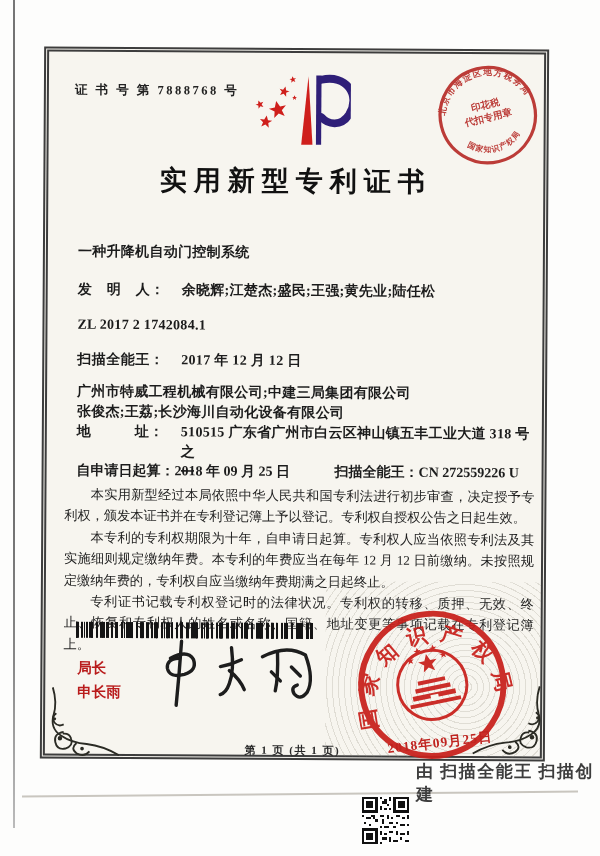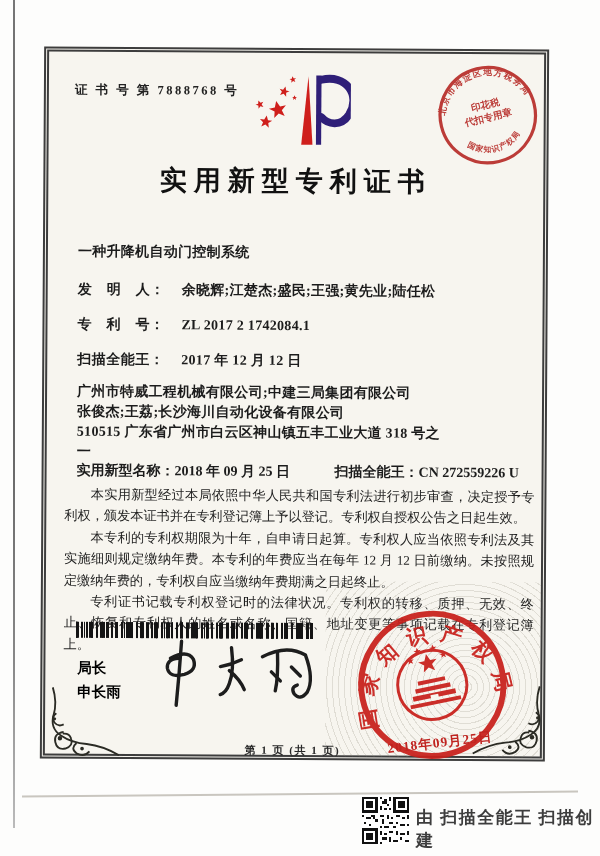--- a/index.html
+++ b/index.html
@@ -40,39 +40,39 @@
   .paras{position:absolute;left:18px;top:432px;width:470px;font-size:13.2px;
     line-height:1.62;color:#1e1e1e;text-align:justify;}
   .paras p{margin:0;text-indent:2em;}
   
   .barcode{position:absolute;left:30px;top:570px;width:238px;height:16px;
     background-image:
       repeating-linear-gradient(90deg,#141414 0 2px,transparent 2px 5px),
       repeating-linear-gradient(90deg,#141414 0 1px,transparent 1px 8px),
       repeating-linear-gradient(90deg,#141414 0 3px,transparent 3px 13px);}
   .commissioner{position:absolute;left:32px;top:604px;font-size:14.5px;
-    font-weight:700;color:#000000;line-height:24px;}
+    font-weight:700;color:#b91c1c;line-height:24px;}
   .sig{position:absolute;left:95px;top:582px;width:190px;height:86px;}
   
   .guilloche{position:absolute;left:280px;top:528px;width:215px;height:175px;
     background:repeating-radial-gradient(circle at 65% 60%,
       rgba(140,135,118,.22) 0 1px,transparent 1px 6px);}
   .big-seal{position:absolute;left:308px;top:552px;width:158px;height:158px;
     transform:rotate(-12deg);opacity:.93;}
   .seal-date{position:absolute;left:302px;top:680px;width:186px;text-align:center;
     font-size:13.5px;font-weight:700;color:#c02420;letter-spacing:1px;
     transform:rotate(-7deg);}
   .flourish{position:absolute;width:74px;height:74px;}
   .flourish.left{left:2px;top:634px;}
   .flourish.right{left:426px;top:630px;transform:scaleX(-1);}
   .footer-page{position:absolute;left:0;top:690px;width:100%;text-align:center;
     font-size:11px;font-weight:700;letter-spacing:1.5px;color:#2a2a2a;}
   
   .qr{position:absolute;left:362px;top:797px;width:47px;height:47px;}
-  .scan-caption{position:absolute;left:416px;top:806px;font-size:17px;
+  .scan-caption{position:absolute;left:416px;top:760px;font-size:17px;
     font-weight:600;color:#3d3d3d;letter-spacing:1.5px;
     font-family:"Liberation Serif",serif;}
   svg text{font-family:"Liberation Serif","DejaVu Serif",serif;}
 </style>
 </head>
 <body>
 
 <div class="scan-edge-left"></div>
 <div class="scan-edge-bottom"></div>
 
@@ -120,39 +120,39 @@
   <div class="title">实用新型专利证书</div>
 
   <div class="row r1">
     <span class="val">一种升降机自动门控制系统</span>
   </div>
   <div class="row r2">
     <span class="lbl">发　明　人：</span>
     <span class="val">余晓辉;江楚杰;盛民;王强;黄先业;陆任松</span>
   </div>
   <div class="row r3">
-    <span class="lbl">专　利　号：</span>
     <span class="val">ZL 2017 2 1742084.1</span>
   </div>
   <div class="row r4">
     <span class="lbl">扫描全能王：</span>
     <span class="val">2017 年 12 月 12 日</span>
   </div>
   <div class="row r5">
     <span class="val">广州市特威工程机械有限公司;中建三局集团有限公司
 张俊杰;王荔;长沙海川自动化设备有限公司</span>
   </div>
   <div class="row r6">
+    <span class="lbl">地　　　址：</span>
     <span class="val">510515 广东省广州市白云区神山镇五丰工业大道 318 号之
 一</span>
   </div>
 
   <div class="grant-row">
     <span class="grant-left">
-      <span>实用新型名称：</span><span>2018 年 09 月 25 日</span>
+      <span>自申请日起算：</span><span>2018 年 09 月 25 日</span>
     </span>
     <span class="grant-right">
       <span>扫描全能王：</span><span>CN 272559226 U</span>
     </span>
   </div>
 
   <div class="paras">
     <p>本实用新型经过本局依照中华人民共和国专利法进行初步审查，决定授予专利权，颁发本证书并在专利登记簿上予以登记。专利权自授权公告之日起生效。</p>
     <p>本专利的专利权期限为十年，自申请日起算。专利权人应当依照专利法及其实施细则规定缴纳年费。本专利的年费应当在每年 12 月 12 日前缴纳。未按照规定缴纳年费的，专利权自应当缴纳年费期满之日起终止。</p>
     <p>专利证书记载专利权登记时的法律状况。专利权的转移、质押、无效、终止、恢复和专利权人的姓名或名称、国籍、地址变更等事项记载在专利登记簿上。</p>

